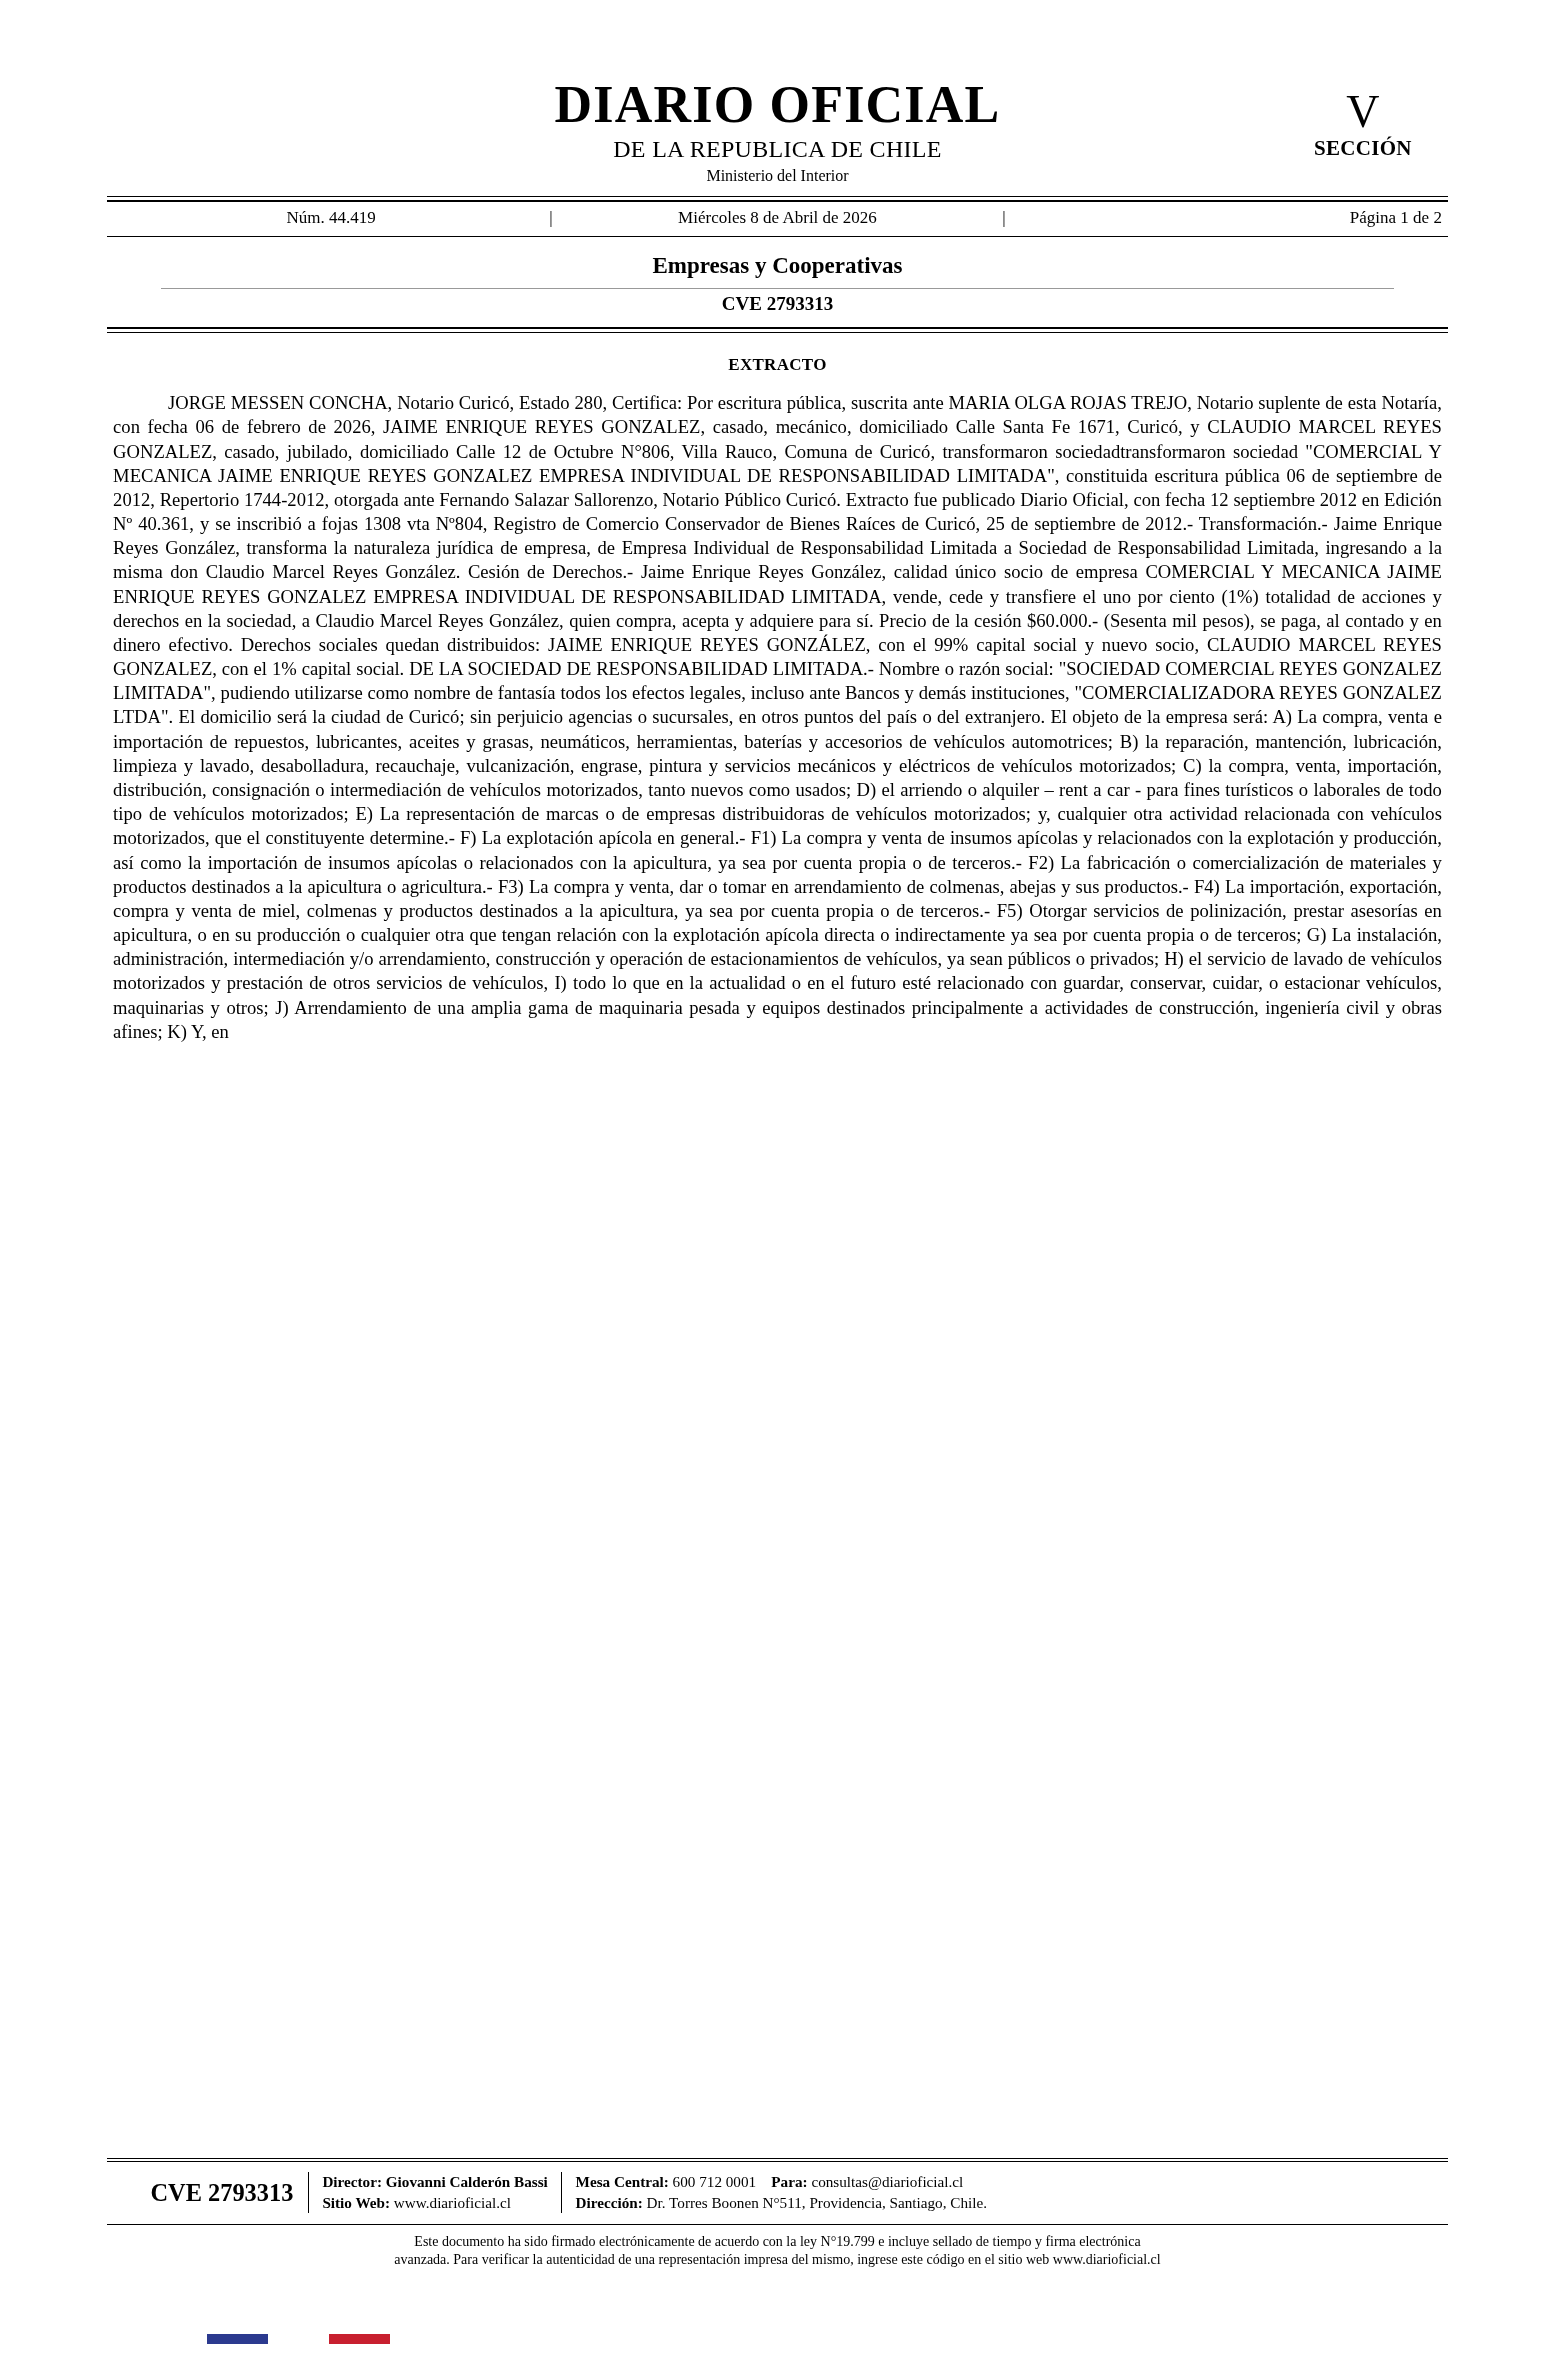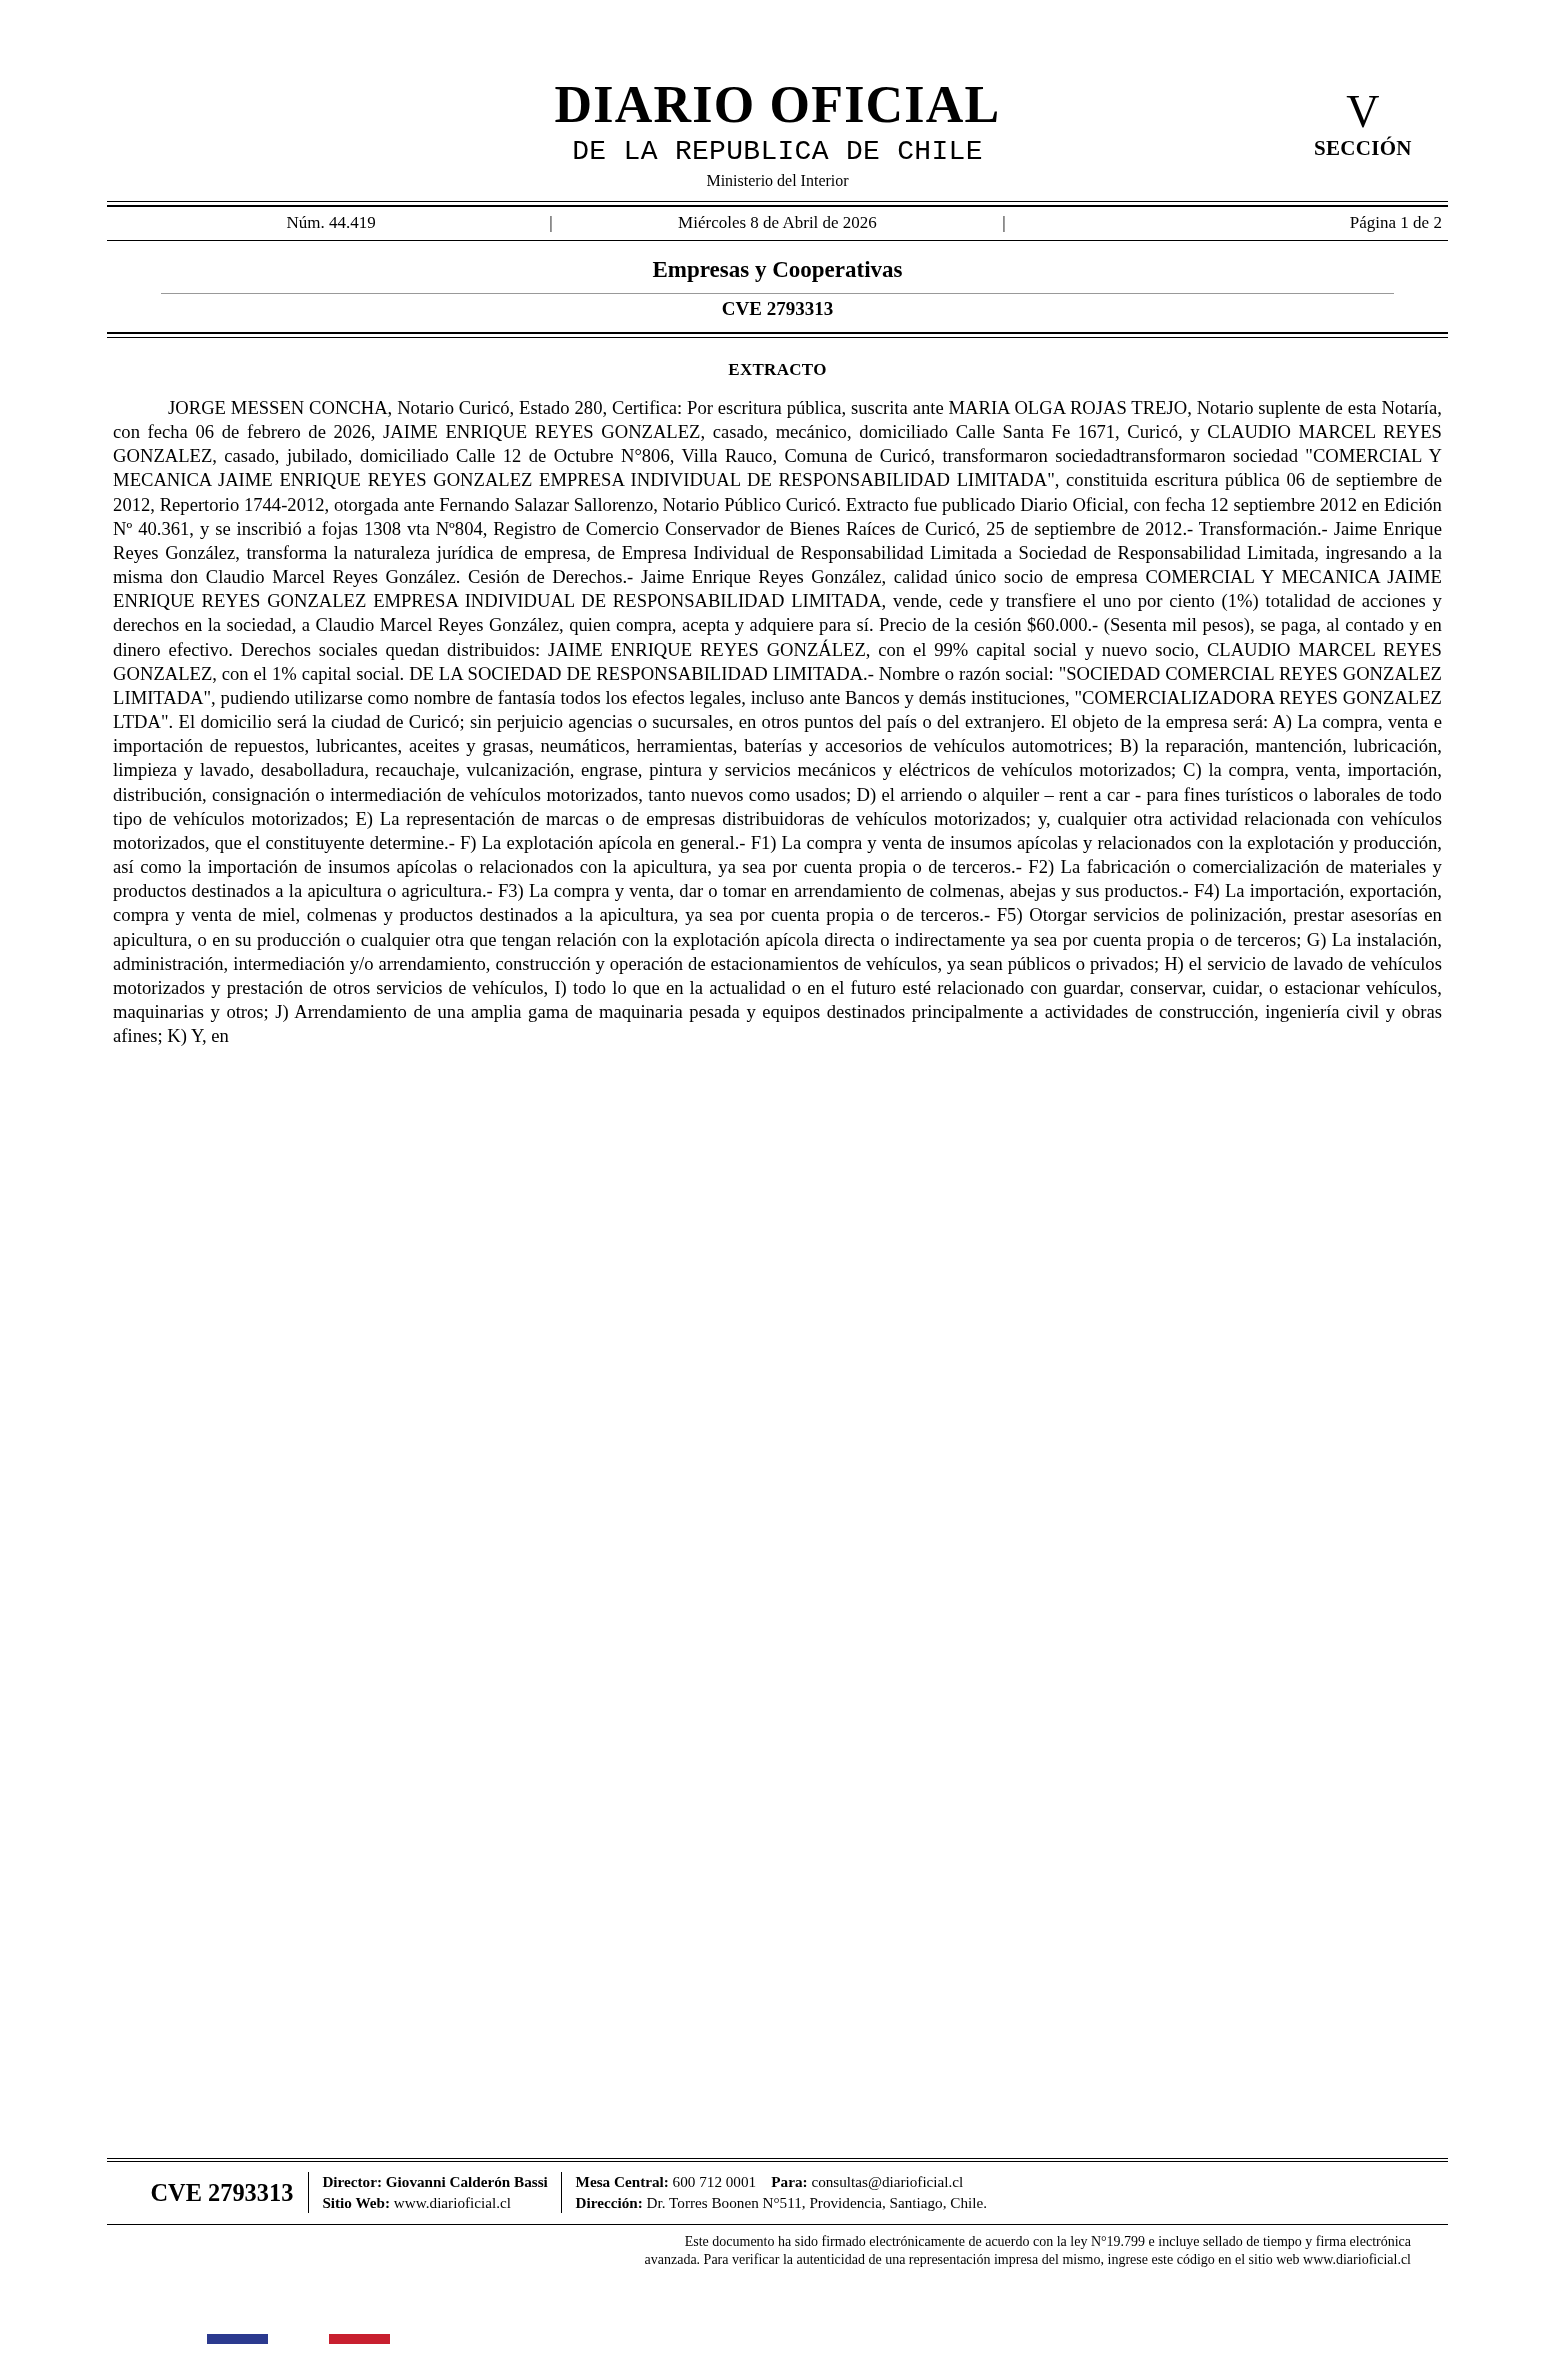--- a/index.html
+++ b/index.html
@@ -37,22 +37,22 @@
   }
   .masthead-title {
     font-family: "Liberation Serif", serif;
     font-weight: bold;
     font-size: 52px;
     letter-spacing: 1.2px;
     line-height: 1.0;
     margin: 0;
   }
   .masthead-sub {
-    font-family: Liberation Mono, monospace;
-    font-size: 28px;
+    font-family: Liberation Serif, serif;
+    font-size: 24px;
     line-height: 1.15;
     margin: 4.9px 0 0 0;
     letter-spacing: 0.3px;
   }
   .masthead-ministry {
     font-family: "Liberation Serif", serif;
     font-size: 16px;
     margin: 3.7px 0 0 0;
   }
   .section-mark {
@@ -182,21 +182,21 @@
     border-left: 1.2px solid #000;
   }
   .footer-col b { font-weight: bold; }
   .footer-rule-bottom {
     border-top: 0.6px solid #000;
     margin-top: 1.2px;
   }
   .footer-legal {
     font-size: 14px;
     line-height: 1.35;
-    text-align: right;
+    text-align: center;
     padding: 7.3px 37px 0 37px;
   }
   .flag {
     position: absolute;
     left: 207px;
     top: 2334px;
     width: 183px;
     height: 9.8px;
     display: flex;
   }

